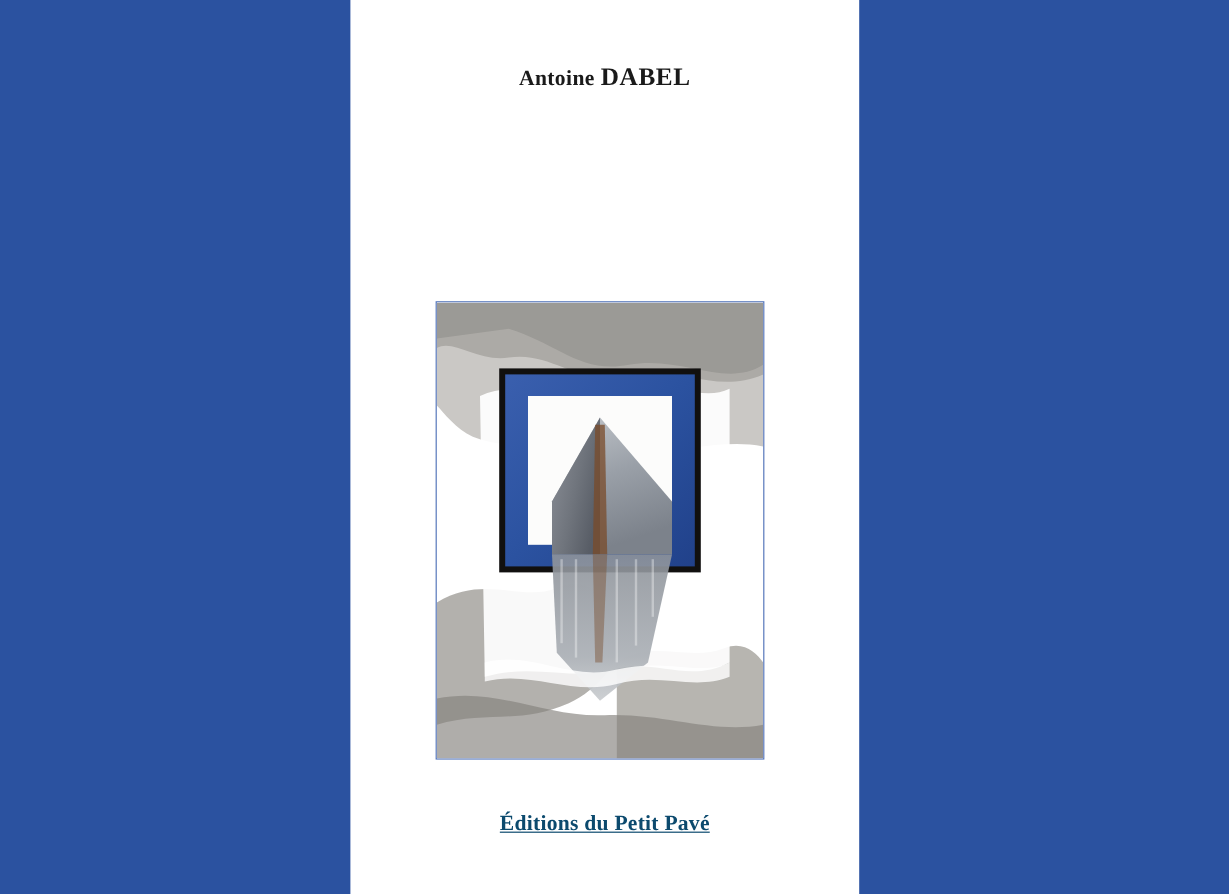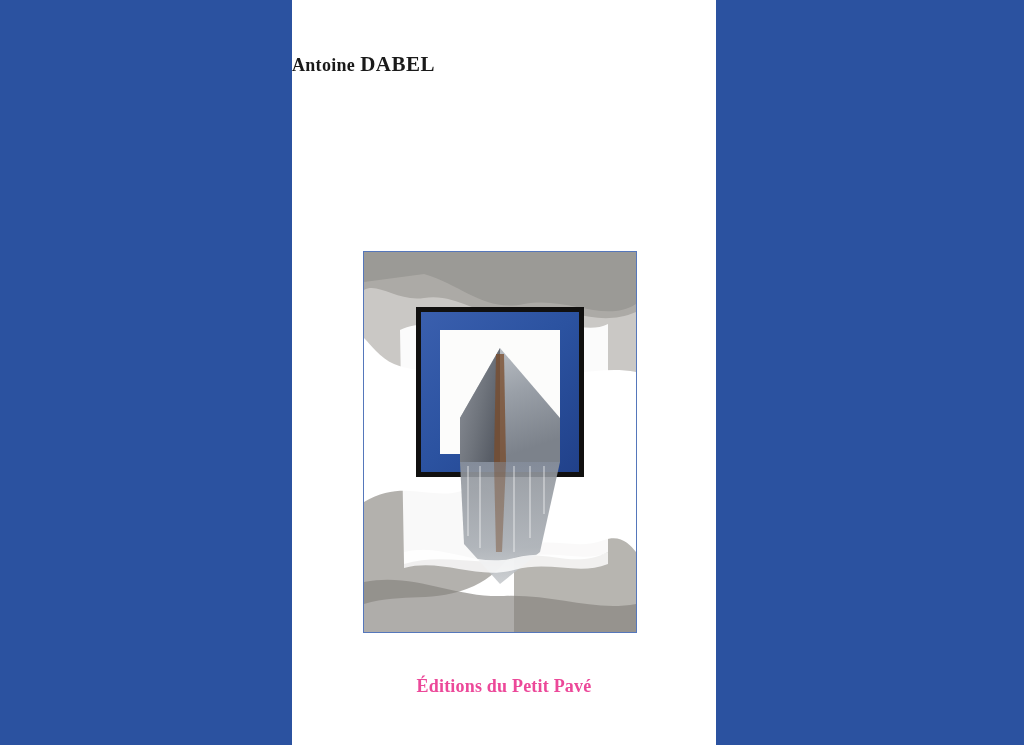--- a/index.html
+++ b/index.html
@@ -21,20 +21,21 @@
   }
   .book-cover {
     position: absolute;
     left: 292px;
     top: 0;
     width: 424px;
     height: 745px;
     background: #ffffff;
     display: flex;
     flex-direction: column;
+    align-items: center;
   }
   .author {
     margin-top: 52px;
     font-family: "Liberation Serif", serif;
     font-size: 19px;
     font-weight: bold;
     color: #1a1a1a;
     letter-spacing: 0.3px;
   }
   .author .given {
@@ -72,22 +73,23 @@
   }
   .publisher {
     position: absolute;
     bottom: 48px;
     left: 0;
     width: 100%;
     text-align: center;
     font-family: "Liberation Serif", serif;
     font-size: 18px;
     font-weight: bold;
-    color: #ec4899;
+    color: #0c4a6e;
     letter-spacing: 0.2px;
+    text-decoration: underline;
   }
 </style>
 </head>
 <body>
 
 <div class="page">
 
   <div class="book-cover">
 
     <div class="author">

